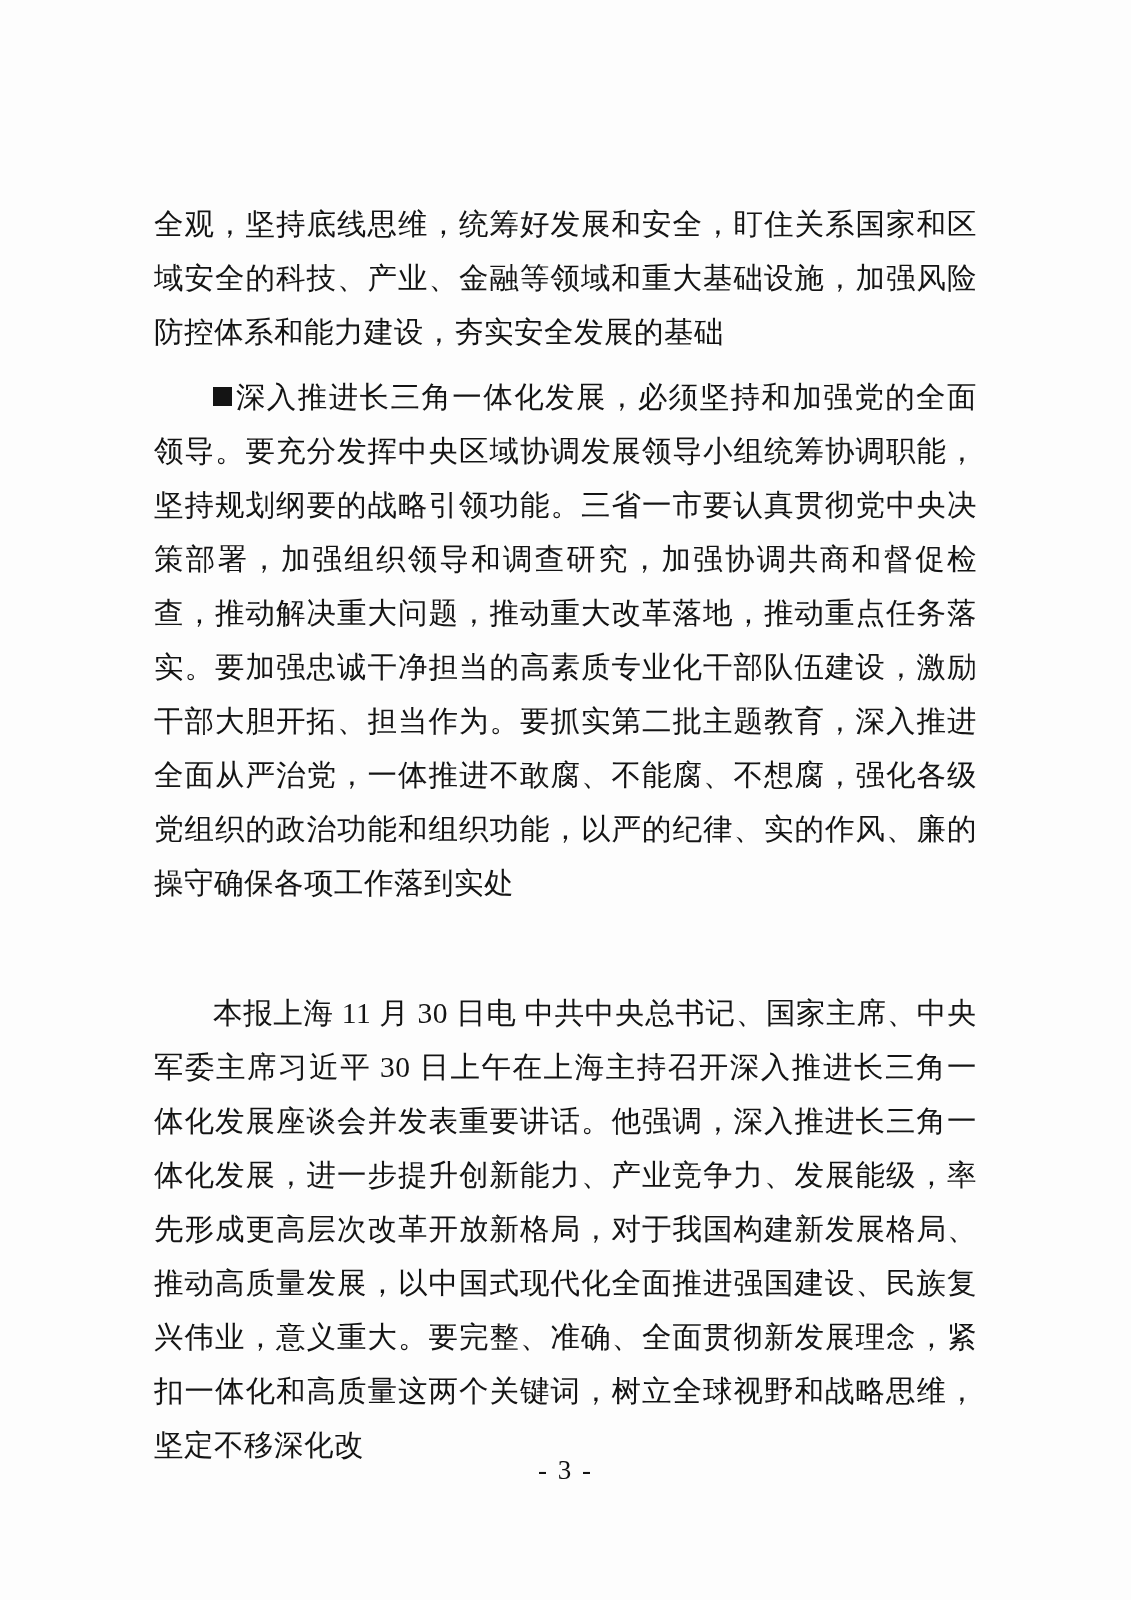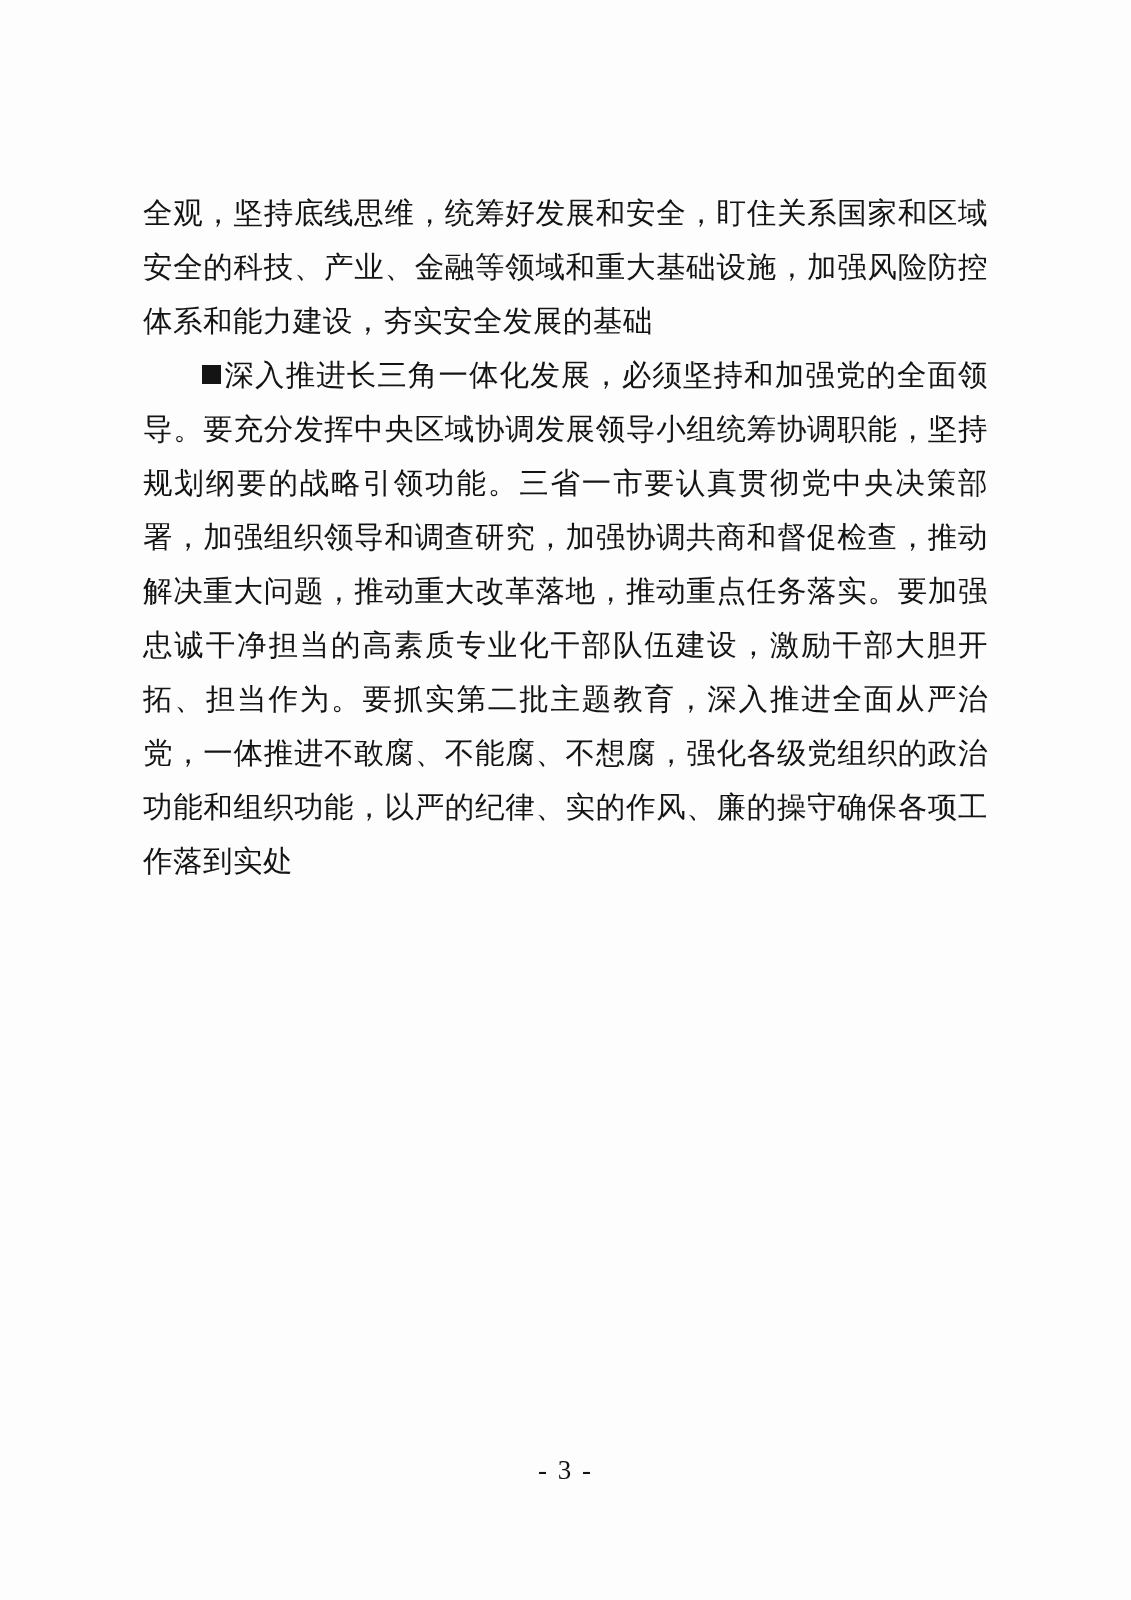--- a/index.html
+++ b/index.html
@@ -27,21 +27,21 @@
     left: 143px;
     top: 186px;
     width: 845px;
   }
   .para {
     font-size: 29.5px;
     line-height: 54px;
     letter-spacing: 0.5px;
     text-align: justify;
     text-justify: inter-character;
-    margin: 0;
+    margin: 11px;
     color: #141414;
     font-family: "Liberation Serif", "DejaVu Serif", serif;
   }
   .para.indent {
     text-indent: 59px;
   }
   .gap {
     height: 54px;
   }
   .gap-small {
@@ -74,17 +74,18 @@
   <div class="content">
 
     <p class="para">全观，坚持底线思维，统筹好发展和安全，盯住关系国家和区域安全的科技、产业、金融等领域和重大基础设施，加强风险防控体系和能力建设，夯实安全发展的基础</p>
 
     <div class="gap-small"></div>
 
     <p class="para indent"><span class="marker"></span><span>深入推进长三角一体化发展，必须坚持和加强党的全面领导。要充分发挥中央区域协调发展领导小组统筹协调职能，坚持规划纲要的战略引领功能。三省一市要认真贯彻党中央决策部署，加强组织领导和调查研究，加强协调共商和督促检查，推动解决重大问题，推动重大改革落地，推动重点任务落实。要加强忠诚干净担当的高素质专业化干部队伍建设，激励干部大胆开拓、担当作为。要抓实第二批主题教育，深入推进全面从严治党，一体推进不敢腐、不能腐、不想腐，强化各级党组织的政治功能和组织功能，以严的纪律、实的作风、廉的操守确保各项工作落到实处</span></p>
 
     <div class="gap"></div>
 
+    <p class="para indent">本报上海 11 月 30 日电 中共中央总书记、国家主席、中央军委主席习近平 30 日上午在上海主持召开深入推进长三角一体化发展座谈会并发表重要讲话。他强调，深入推进长三角一体化发展，进一步提升创新能力、产业竞争力、发展能级，率先形成更高层次改革开放新格局，对于我国构建新发展格局、推动高质量发展，以中国式现代化全面推进强国建设、民族复兴伟业，意义重大。要完整、准确、全面贯彻新发展理念，紧扣一体化和高质量这两个关键词，树立全球视野和战略思维，坚定不移深化改</p>
 
   </div>
 
   <div class="footer">- 3 -</div>
 </div>
 
 </body></html>

